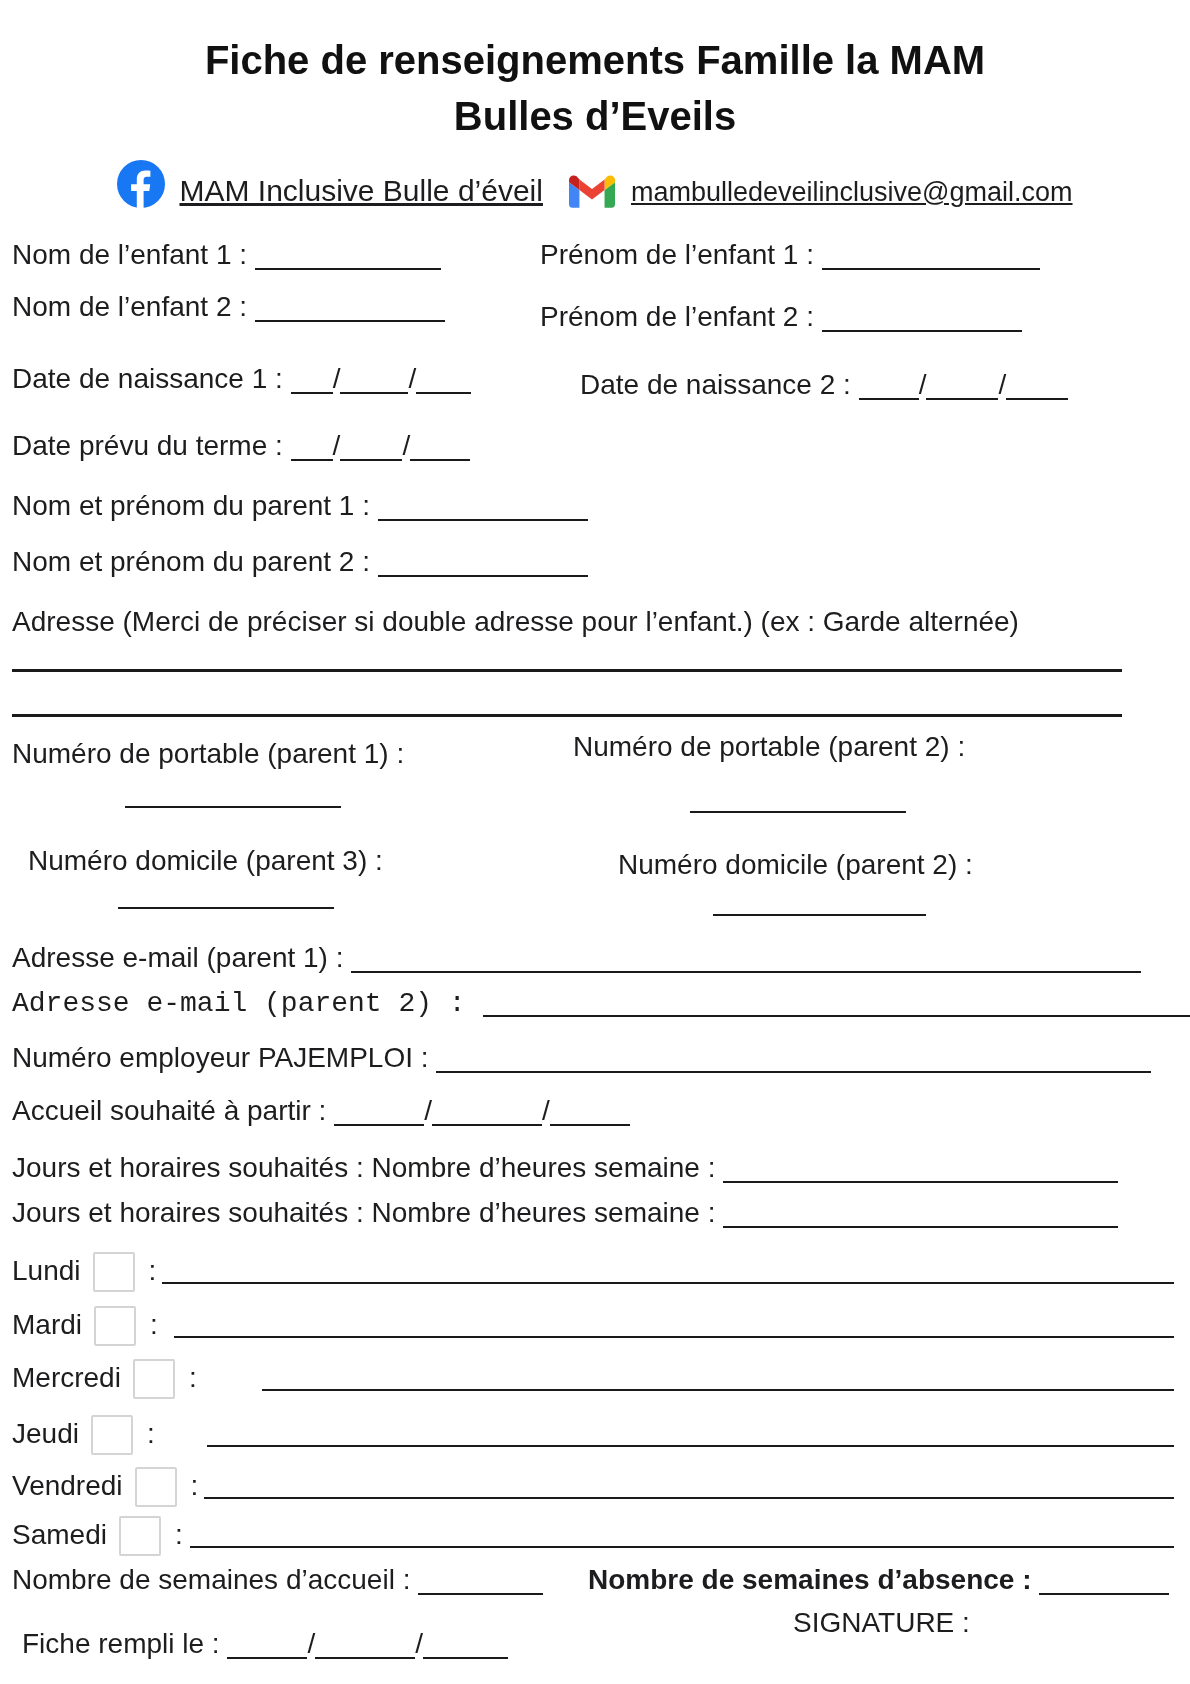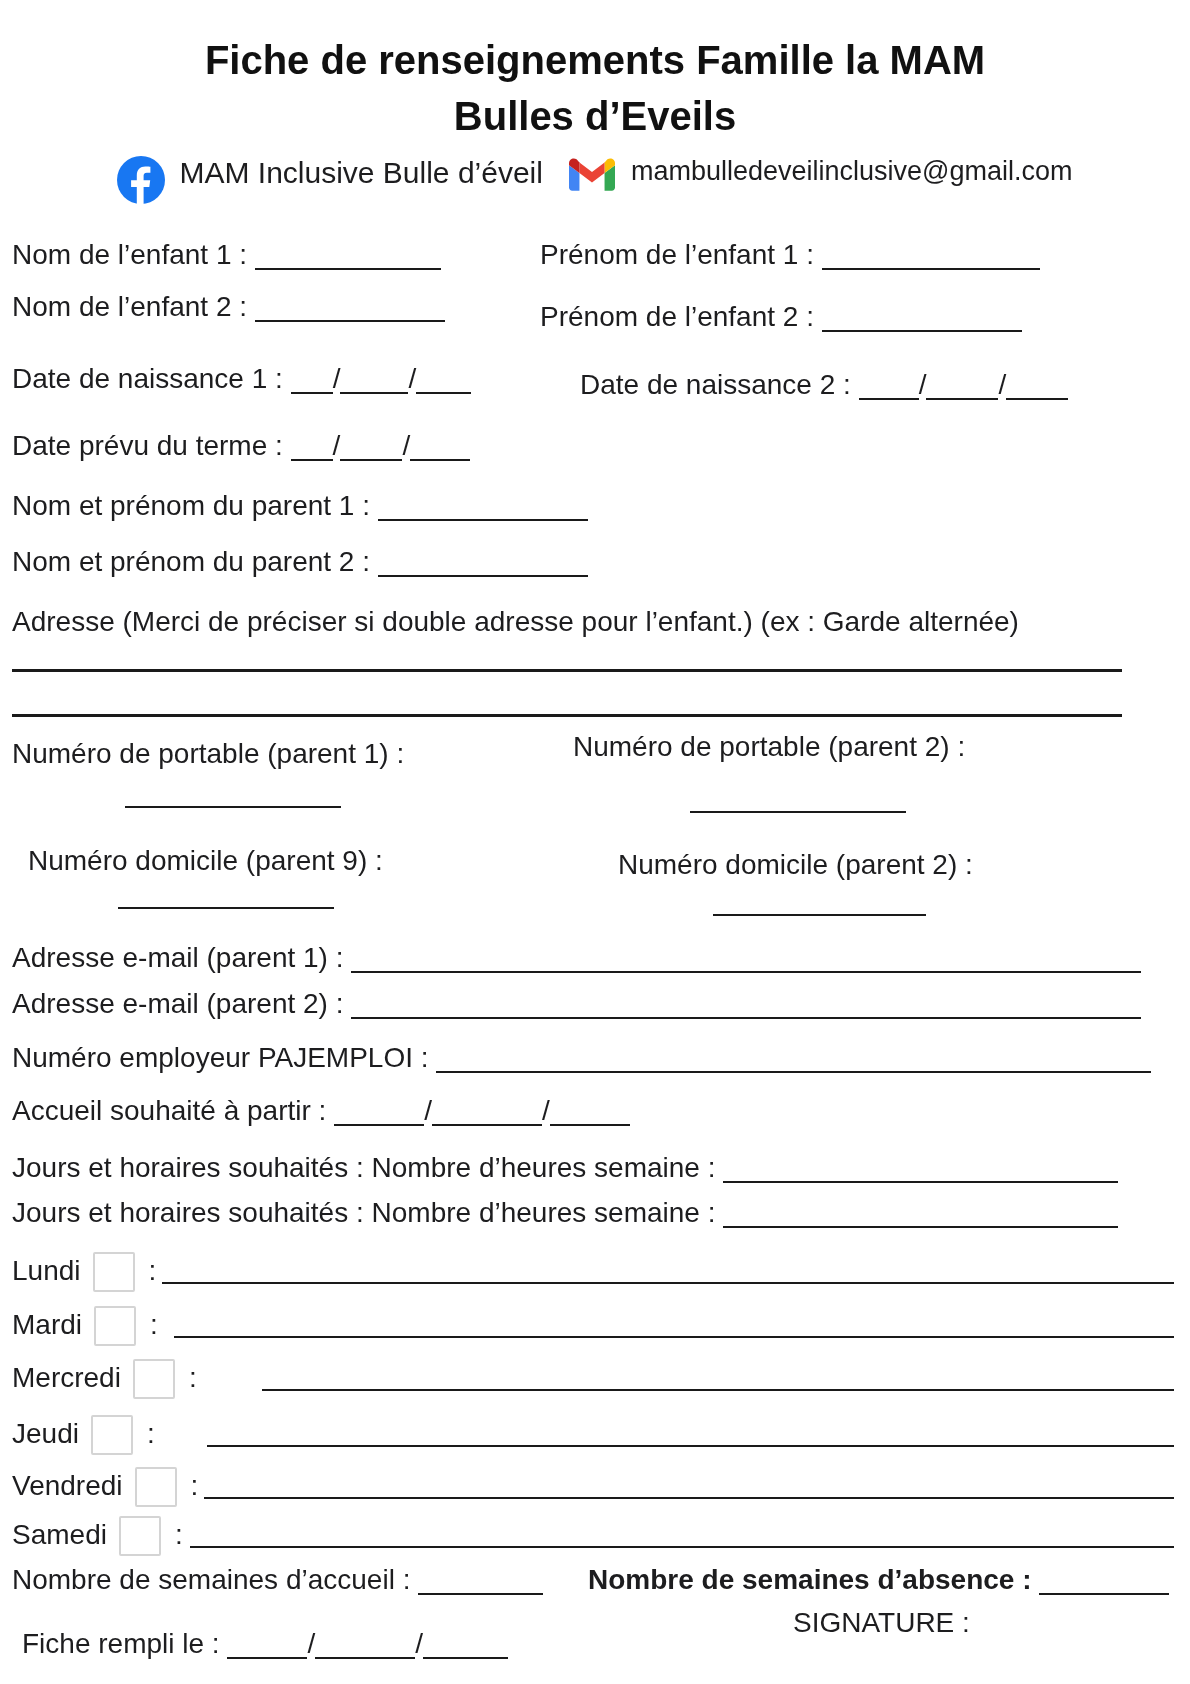--- a/index.html
+++ b/index.html
@@ -9,21 +9,21 @@
     background:#ffffff;
     overflow:hidden;
     font-family:"Liberation Sans","DejaVu Sans",sans-serif;
     color:#1d1d1f;
     font-size:28px;
   }
   .content { padding:32px 12px 0 12px; }
 
   .title { text-align:center; font-weight:700; font-size:40px; line-height:56px; color:#111; letter-spacing:0; }
 
-  .social { display:flex; align-items:flex-start; justify-content:center; margin-top:12px; height:52px; font-size:30px; }
+  .social { display:flex; align-items:flex-end; justify-content:center; margin-top:12px; height:52px; font-size:30px;text-decoration:underline; }
   .social .fb-wrap { width:48px; height:48px; margin-right:14px; }
   .social .gm-wrap { width:46px; height:35px; margin:0 16px 0 26px; }
   .social .email { font-size:27px; }
 
   .row { position:relative; line-height:38px; white-space:nowrap; }
   .rcol { position:absolute; top:0; white-space:nowrap; }
 
   .bl { display:inline-block; border-bottom:2px solid #1a1a1a; height:26px; vertical-align:-6px; }
   .rule { border-bottom:3px solid #1a1a1a; height:0; }
 
@@ -128,36 +128,36 @@
       <span class="rcol" style="left:561px; transform:translateY(-7px);">
         <span>Numéro de portable (parent 2) :</span>
       </span>
     </div>
     <div class="u-row" style="margin-top:33px;">
       <span class="ul" style="left:113px; width:216px;"></span>
       <span class="ul" style="left:678px; width:216px; transform:translateY(5px);"></span>
     </div>
 
     <div class="row" style="margin-top:34px;">
-      <span style="margin-left:16px;">Numéro domicile (parent 9) :</span>
+      <span style="margin-left:16px;">Numéro domicile (parent 3) :</span>
       <span class="rcol" style="left:606px; transform:translateY(4px);text-align:center;">
         <span>Numéro domicile (parent 2) :</span>
       </span>
     </div>
     <div class="u-row" style="margin-top:27px;">
       <span class="ul" style="left:106px; width:216px;"></span>
       <span class="ul" style="left:701px; width:213px; transform:translateY(7px);"></span>
     </div>
 
     <div class="row" style="margin-top:30px;">
       <span>Adresse e-mail (parent 1) :</span>
       <span class="bl" style="width:790px;"></span>
     </div>
 
-    <div class="row" style="margin-top:8px;">
+    <div class="row" style="margin-top:8px;font-family:Liberation Mono, monospace;">
       <span>Adresse e-mail (parent 2) :</span>
       <span class="bl" style="width:790px;"></span>
     </div>
 
     <div class="row" style="margin-top:16px;">
       <span>Numéro employeur PAJEMPLOI :</span>
       <span class="bl" style="width:715px;"></span>
     </div>
 
     <div class="row" style="margin-top:15px;">

